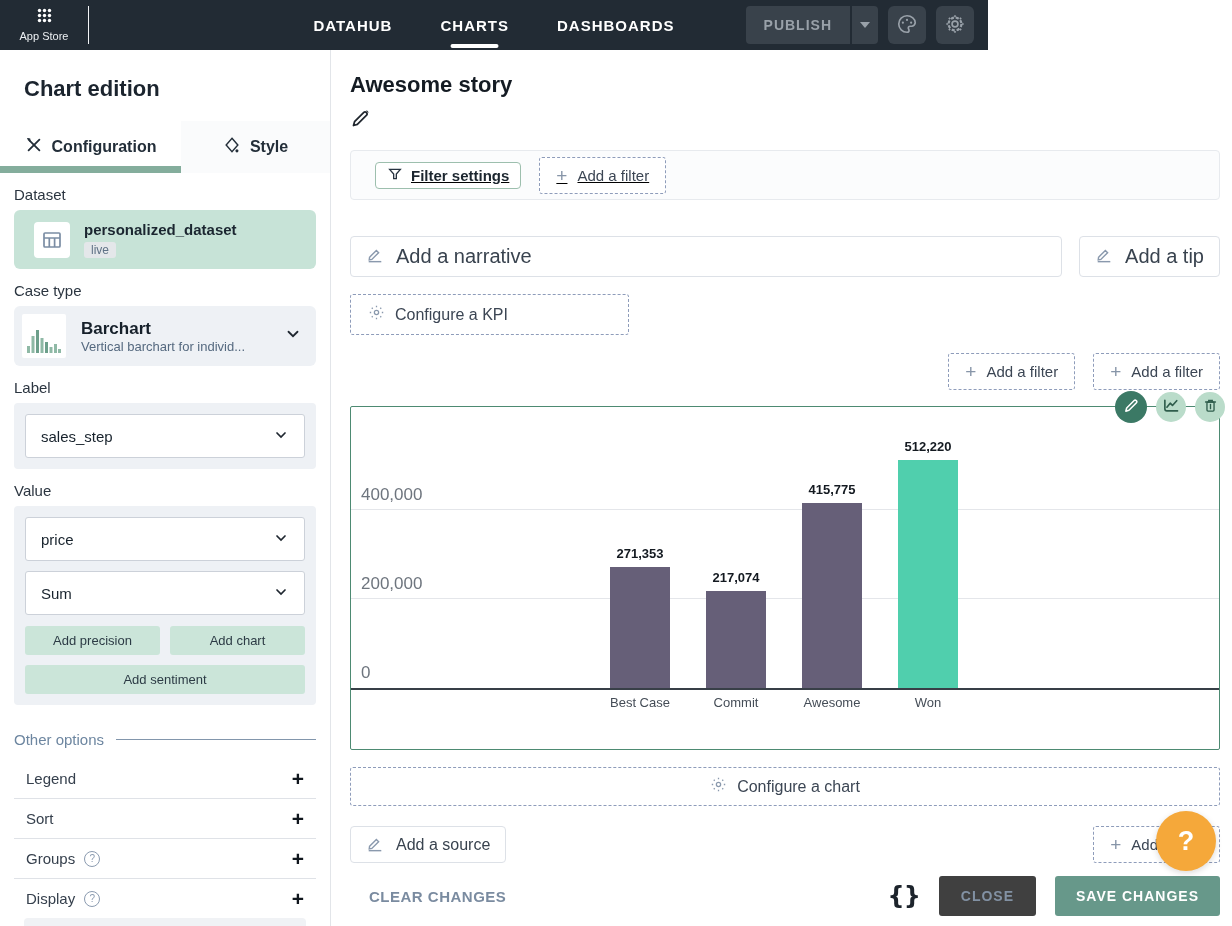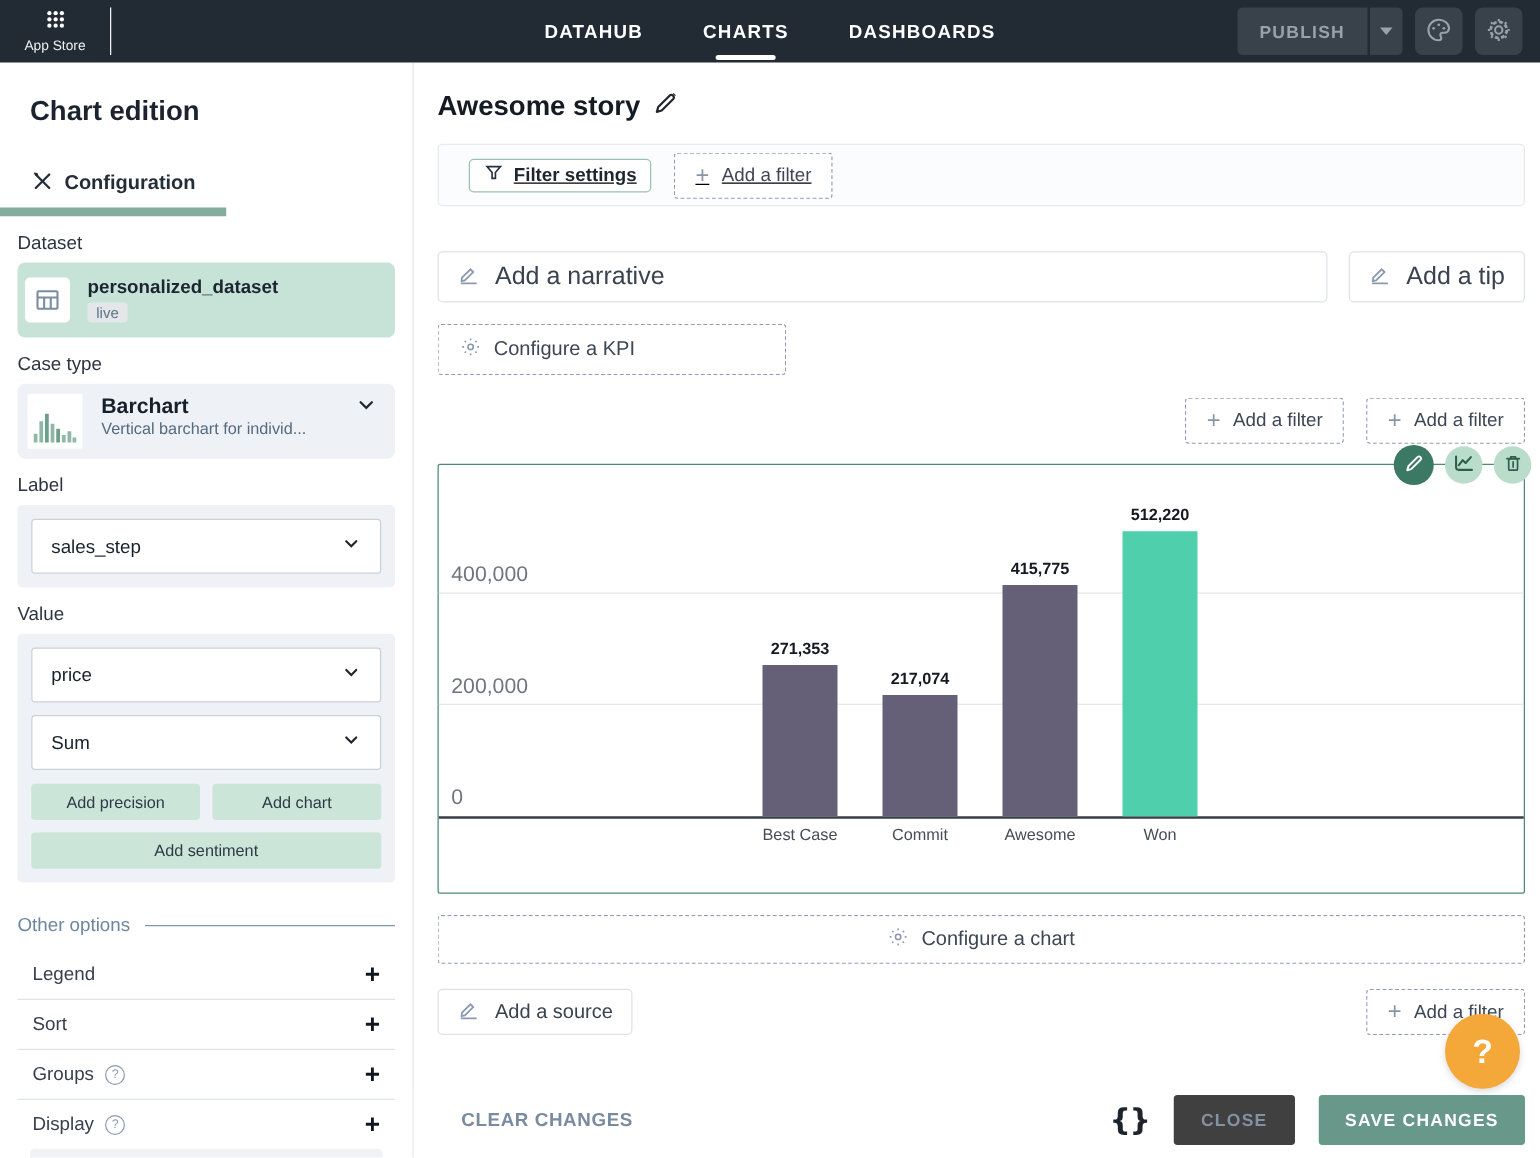--- a/index.html
+++ b/index.html
@@ -1,20 +1,20 @@
 <!DOCTYPE html>
 <html><head>
 <meta charset="utf-8">
 <style>
   * { box-sizing: border-box; margin: 0; padding: 0; }
   html,body { width:1232px; height:926px; overflow:hidden; background:#fff;
     font-family:"Liberation Sans", sans-serif; }
 
   
-  .topnav { position:absolute; top:0; left:0; width:1232px; height:50px;
+  .topnav { position:absolute; top:0; left:0; width:988px; height:50px;
     background:#222b34; display:flex; align-items:center; color:#fff; z-index:30; }
   .appstore { width:88px; height:50px; display:flex; flex-direction:column;
     align-items:center; justify-content:center; gap:3px; cursor:pointer; }
   .appstore-label { font-size:11px; color:#eceff2; }
   .nav-divider { width:1px; height:38px; background:#f2f4f6; }
   .nav-links { position:absolute; left:50%; transform:translateX(-50%);
     display:flex; gap:48px; align-items:center; height:50px; }
   .nav-link { position:relative; font-size:15px; font-weight:600; letter-spacing:1px;
     color:#fff; display:flex; align-items:center; height:50px; cursor:pointer; }
   .nav-link .underline { display:none; }
@@ -38,29 +38,29 @@
     background:#fff; border-right:1px solid #e2e5e9; overflow:hidden; z-index:5; }
   .side-title { font-size:22px; font-weight:700; color:#1b242e; margin:26px 0 0 24px; }
   .tabs { position:relative; display:flex; height:52px; margin-top:19px; }
   .tab { display:flex; align-items:center; justify-content:center; gap:9px;
     font-size:16px; font-weight:600; color:#232e39; cursor:pointer; }
   .tab-config { width:181px; background:#fff; }
   .tab-style { flex:1; background:#fafbfc; }
   .tab-underline { position:absolute; left:0; bottom:0; width:181px; height:7px; background:#84ad9c; }
   .side-content { padding:0 14px; }
   .section-label { font-size:15px; color:#2b3540; margin:13px 0 7px 0; }
-  .dataset-card { background:#c7e3d7; border-radius:6px; padding:11px 6px;
+  .dataset-card { background:#c7e3d7; border-radius:6px; padding:11px 20px;
     display:flex; align-items:center; gap:14px; cursor:pointer; }
   .icon-box { width:36px; height:36px; background:#fff; border-radius:4px; flex:none;
     display:flex; align-items:center; justify-content:center; }
   .dataset-name { font-size:15px; font-weight:600; color:#1b2630; }
   .badge-live { display:inline-block; background:#e4e7ea; border-radius:3px;
     font-size:12px; color:#5f7286; padding:1px 7px; margin-top:4px; }
   .charttype-card { background:#eef1f5; border-radius:6px; padding:8px 14px 8px 8px;
-    display:flex; gap:15px; cursor:pointer; }
+    display:flex; align-items:center; gap:15px; cursor:pointer; }
   .thumb-box { width:44px; height:44px; background:#fff; border-radius:2px; flex:none;
     display:flex; align-items:flex-end; justify-content:center; padding-bottom:4px; }
   .ct-info { flex:1; min-width:0; }
   .ct-name { font-size:17px; font-weight:700; color:#16202a; }
   .ct-desc { font-size:13px; color:#55697f; white-space:nowrap; overflow:hidden; }
   .panel { background:#eef1f5; border-radius:4px; padding:11px; }
   .select { background:#fff; border:1px solid #ccd1d9; border-radius:3px; height:44px;
     display:flex; align-items:center; padding:4px 15px; font-size:15px; color:#17222c;
     cursor:pointer; }
   .select + .select { margin-top:10px; }
@@ -80,21 +80,21 @@
   .help-circle { width:16px; height:16px; border:1px solid #8b9bb0; border-radius:50%;
     display:inline-flex; align-items:center; justify-content:center; font-size:10px;
     color:#8b9bb0; margin-left:9px; cursor:pointer; }
   .display-chip { margin:0 10px 12px 10px; background:#f0f2f5; border-radius:4px;
     height:27px; display:flex; align-items:center; padding:0 12px; font-size:13px; color:#1d2730; }
   .display-chip b { font-weight:700; margin-right:4px; }
 
   
   .main { position:absolute; top:50px; left:331px; width:901px; height:816px;
     background:#fff; padding:22px 12px 0 19px; overflow:hidden; }
-  .title-row { display:flex; align-items:flex-start; gap:10px; }
+  .title-row { display:flex; align-items:flex-start; gap:10px;flex-direction:column; }
   .page-title { font-size:22px; font-weight:700; color:#141b23; }
   .filter-panel { margin-top:17px; border:1px solid #e7eaee; background:#fbfcfd;
     border-radius:4px; height:50px; display:flex; align-items:center; gap:18px; padding:0 24px;text-decoration:underline; }
   .btn-filter-settings { background:#fff; border:1px solid #9dbfae; border-radius:4px;
     height:27px; display:flex; align-items:center; gap:8px; padding:0 11px;
     font-size:15px; font-weight:700; color:#1c262f; font-family:inherit; cursor:pointer; }
   .btn-dashed { border:1px dashed #8e9cba; border-radius:3px; background:#fff;
     height:37px; display:inline-flex; align-items:center; justify-content:center; gap:10px;
     padding:0 16px; font-size:15px; color:#3c4654; font-family:inherit; cursor:pointer; }
   .plus-slate { color:#8795a8; font-size:19px; font-weight:400; line-height:1; }
@@ -221,20 +221,29 @@
   <div class="tabs">
     <div class="tab tab-config">
       <span>
         <svg width="18" height="18" viewBox="0 0 20 20" fill="none" stroke="#232e39" stroke-width="2" stroke-linecap="round">
           <path d="M4 4 L16 16"></path>
             <path d="M16 4 L4 16"></path>
             <path d="M3 3 l2.2.4.4 2.2" stroke-width="1.4"></path>
         </svg>
       </span>
       <span>Configuration</span>
+    </div>
+    <div class="tab tab-style">
+      <span>
+        <svg width="18" height="18" viewBox="0 0 20 20" fill="none" stroke="#232e39" stroke-width="1.6">
+          <path d="M10 2.5 L16.5 10 L10 17.5 L3.5 10 Z"></path>
+          <circle cx="15.5" cy="16.5" r="1.7" fill="#232e39" stroke="none"></circle>
+        </svg>
+      </span>
+      <span>Style</span>
     </div>
     <div class="tab-underline"></div>
   </div>
 
   <div class="side-content">
     <div class="section-label">Dataset</div>
     <div class="dataset-card">
       <div class="icon-box">
         <svg width="22" height="22" viewBox="0 0 22 22" fill="none" stroke="#7b8da4" stroke-width="1.7">
           <rect x="3" y="4" width="16" height="14" rx="1"></rect>

